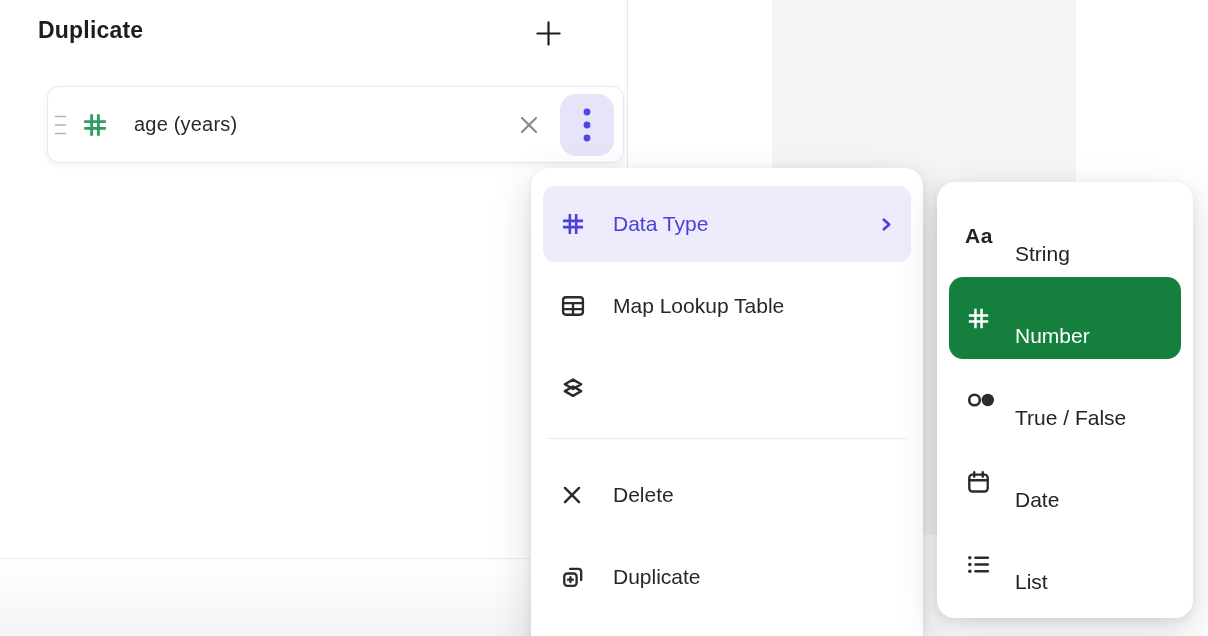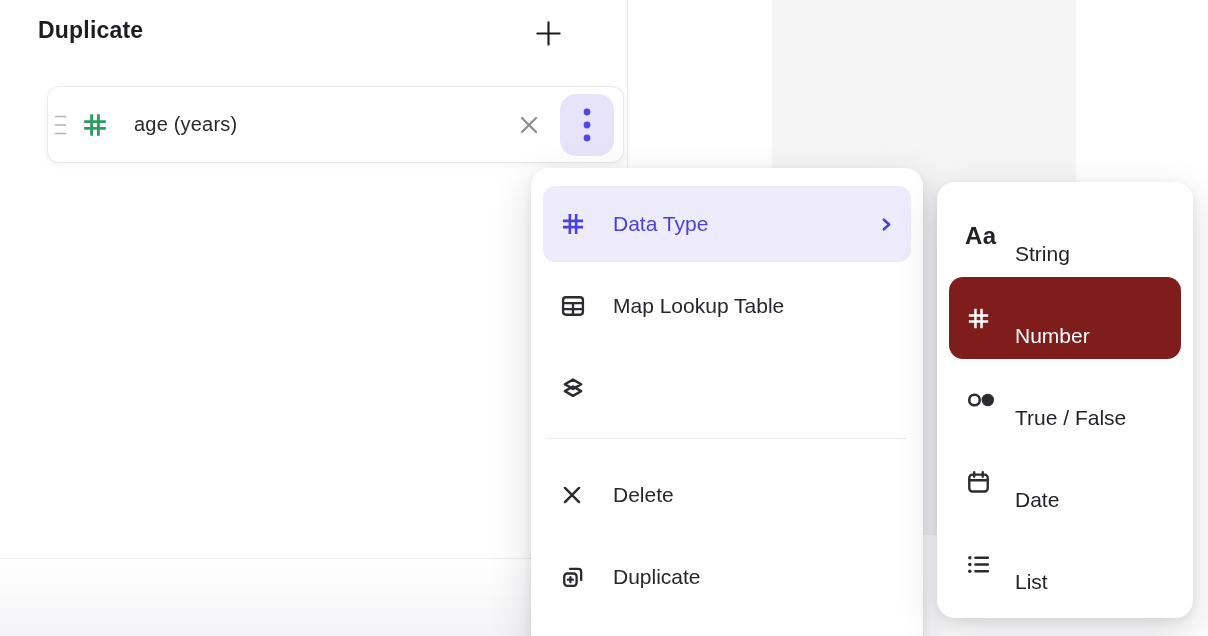--- a/index.html
+++ b/index.html
@@ -78,23 +78,23 @@
   }
   .sub-item {
     height:82px; border-radius:14px;
     display:flex; align-items:center; padding:0 16px;
     font-size:21px; font-weight:500; color:#232328; cursor:pointer;
   }
   .sub-item .si-icon {
     width:34px; flex:none; display:flex; align-items:center; color:#2b2b30;
   }
   .sub-item .si-label { margin-left:16px;margin-top:36px; }
-  .sub-item.selected { background:#7f1d1d; color:#ffffff; }
+  .sub-item.selected { background:#15803d; color:#ffffff; }
   .sub-item.selected .si-icon { color:#ffffff; }
-  .aa-glyph { font-size:24px; font-weight:700; color:#222227; letter-spacing:.5px; }
+  .aa-glyph { font-size:21px; font-weight:700; color:#222227; letter-spacing:.5px; }
 
   svg { display:block; }
 </style>
 </head>
 <body>
 
 <div class="canvas-gray"></div>
 <div class="v-divider"></div>
 <div class="left-footer"></div>
 

